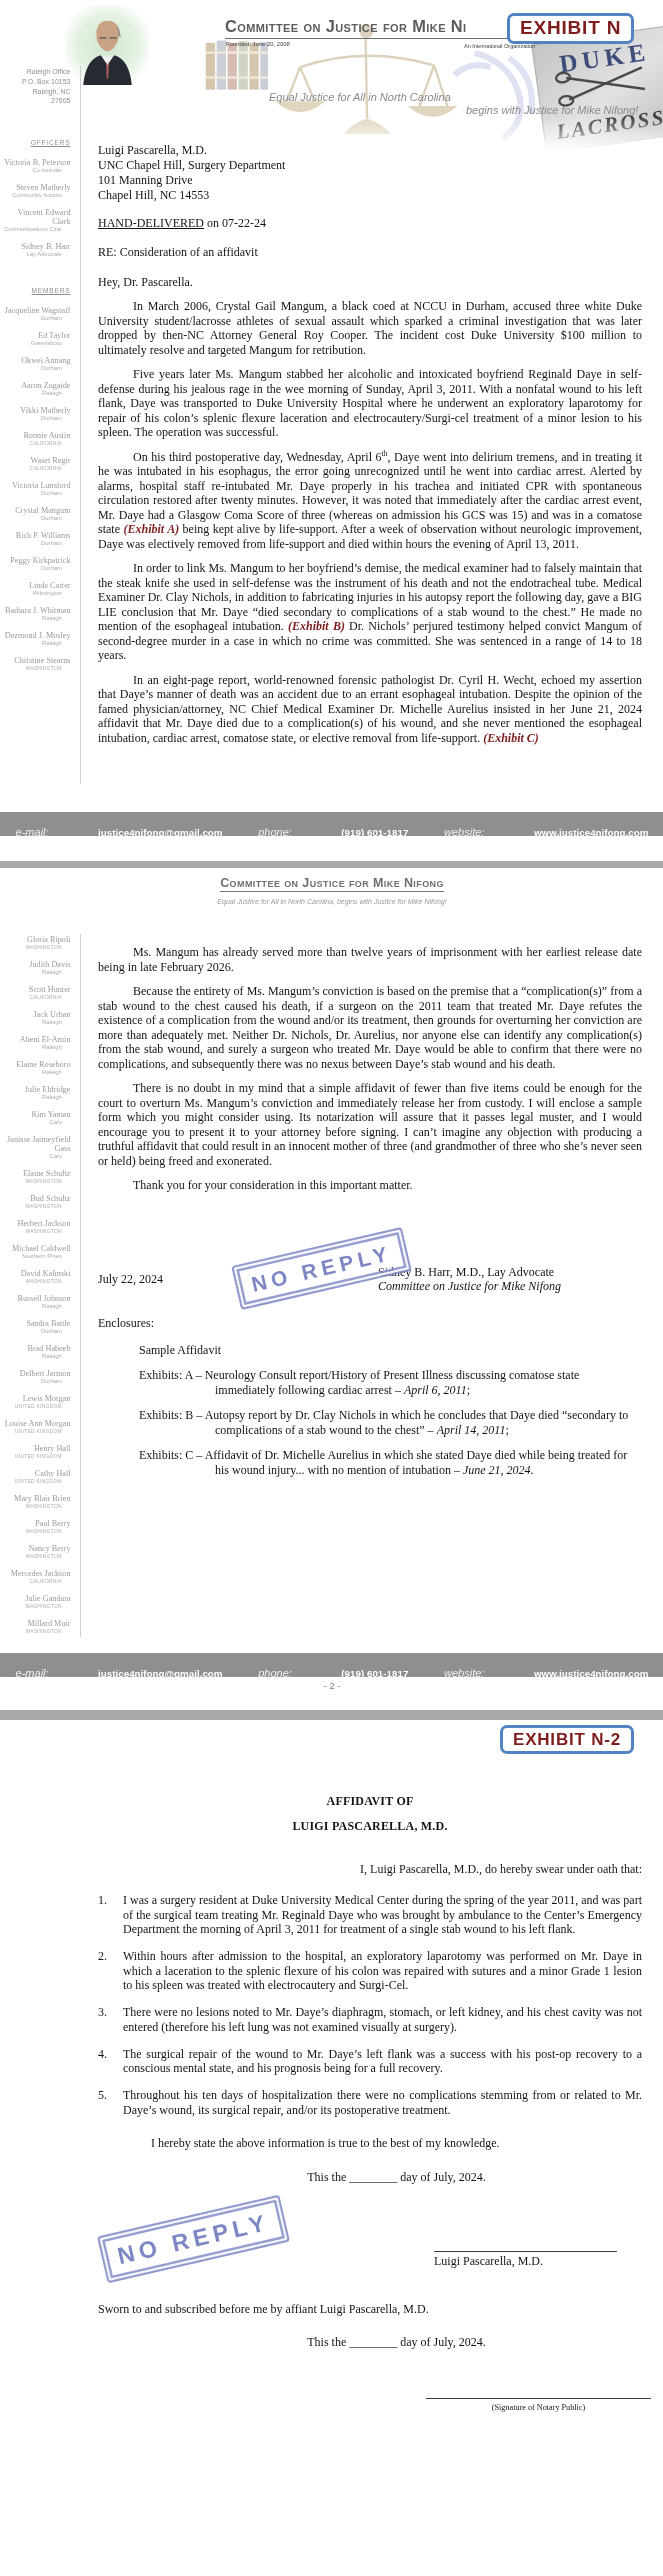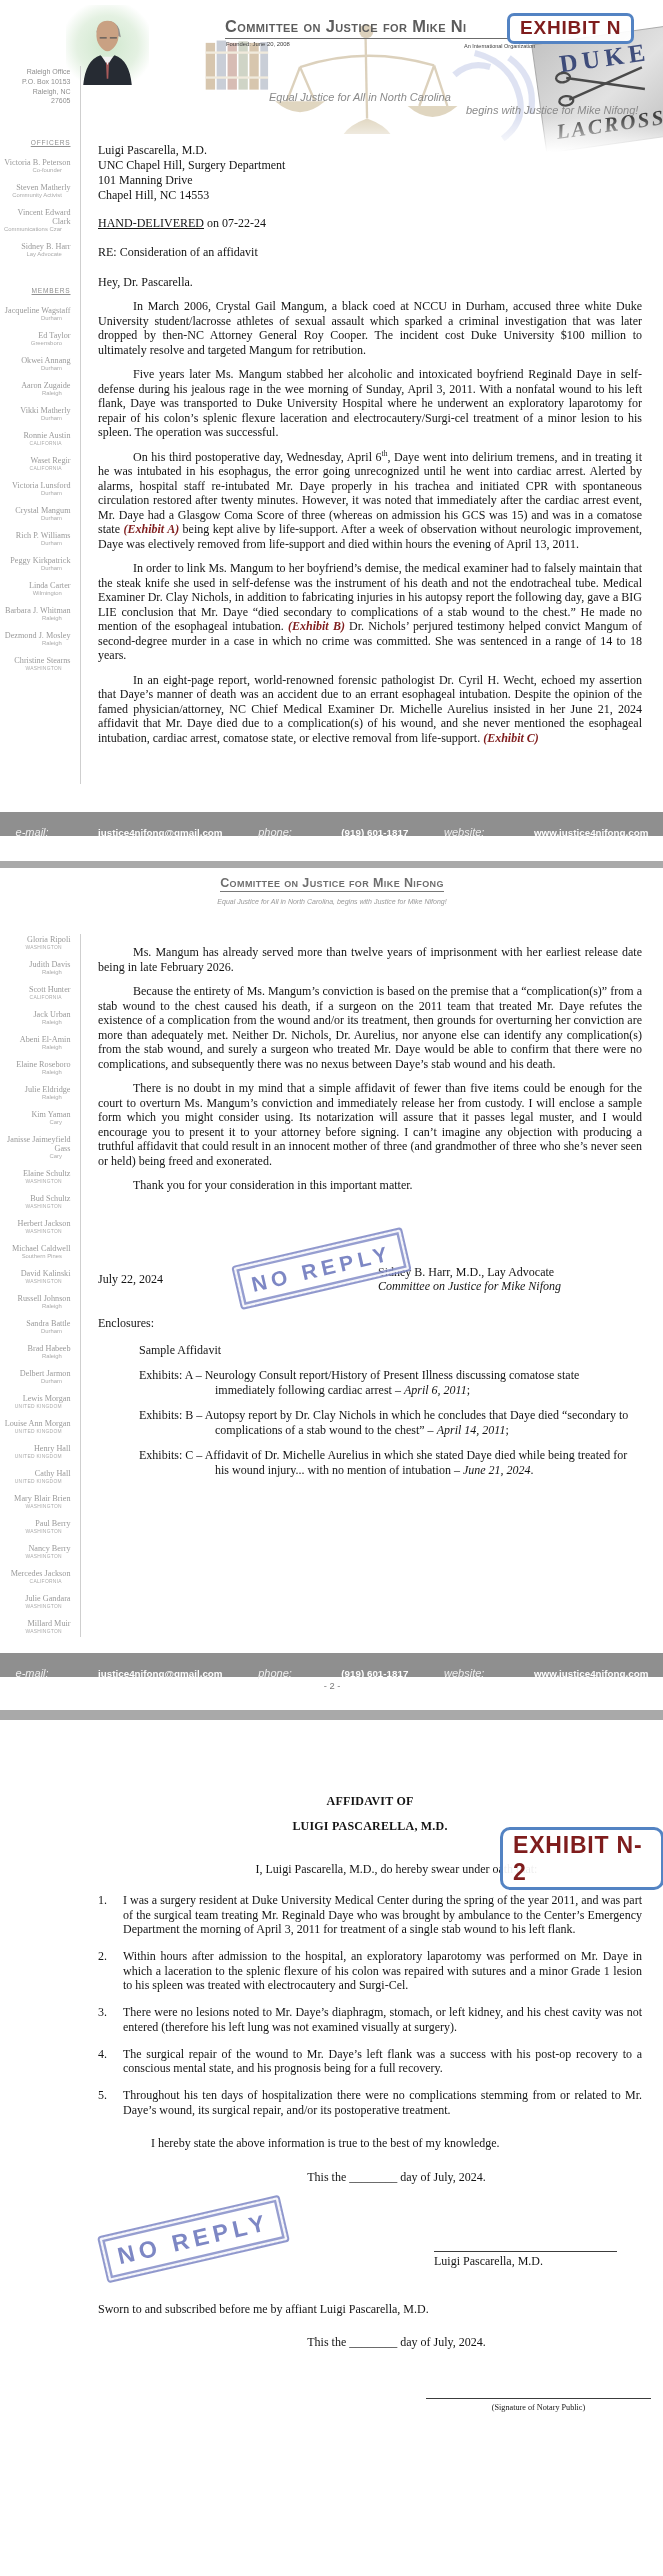--- a/index.html
+++ b/index.html
@@ -16,21 +16,21 @@
   .orgsub{position:absolute;left:464px;top:43px;font-family:"Liberation Sans",sans-serif;font-size:5.5px;color:#3d3d3d;}
   .tag1{position:absolute;left:269px;top:91px;font-family:"Liberation Sans",sans-serif;font-style:italic;
         font-size:11px;color:#8a8a8a;}
   .tag2{position:absolute;left:466px;top:104px;font-family:"Liberation Sans",sans-serif;font-style:italic;
         font-size:11px;color:#8a8a8a;}
   
   .exstamp{position:absolute;border:3.1px solid rgba(74,124,192,.95);border-radius:7px;color:#7f1d1d;
            font-family:"Liberation Sans",sans-serif;font-weight:bold;padding:1.6px 10px;
            background:rgba(255,255,255,.93);letter-spacing:0.8px;z-index:6;}
   .exstamp.n1{left:507px;top:12.5px;font-size:19px;}
-  .exstamp.n2{left:500px;top:1827px;font-size:23px;border-radius:10px;}
+  .exstamp.n2{left:500px;top:1725px;font-size:17px;}
   .noreply{position:absolute;border:2.3px solid rgba(124,134,196,.85);border-radius:3.9px;
            box-shadow:inset 0 0 0 2.3px rgba(255,255,255,.9),inset 0 0 0 4.7px rgba(124,134,196,.8);
            color:rgba(118,129,193,.95);font-family:"Liberation Sans",sans-serif;font-weight:bold;
            letter-spacing:4.7px;padding:8.6px 14px;background:rgba(255,255,255,.2);z-index:5;}
   .noreply.s2{left:234px;top:1246px;font-size:21px;transform:rotate(-13deg);}
   .noreply.s3{left:100px;top:2215px;font-size:23.4px;transform:rotate(-13deg);}
   
   .sb{position:absolute;left:0;width:76px;text-align:right;}
   .sb1{top:67px;}
   .sb2{top:935px;}
@@ -86,21 +86,21 @@
   .t2{display:inline-block;border-bottom:1.6px solid #777;padding-bottom:0.8px;
       font-family:"Liberation Sans",sans-serif;font-weight:bold;font-size:12.5px;font-variant:small-caps;
       letter-spacing:0.4px;color:#6e6e6e;}
   .tag3{position:absolute;left:0;top:898px;width:664px;text-align:center;
         font-family:"Liberation Sans",sans-serif;font-style:italic;font-size:7px;color:#9a9a9a;}
   
   .c3{position:absolute;left:98px;top:1789px;width:544px;font-size:12px;line-height:14.5px;text-align:justify;}
   .afft{text-align:center;font-weight:bold;font-size:12px;letter-spacing:0.2px;}
   .afft1{margin-top:4.7px;}
   .afft2{margin-top:11px;}
-  .oath{margin-top:28px;padding-left:53px;text-align:center;}
+  .oath{margin-top:28px;padding-left:53px;text-align:right;}
   .aff-items{margin-top:17px;}
   .aff-item{padding-left:25px;text-indent:-25px;margin-top:12.5px;}
   .aff-num{display:inline-block;width:25px;text-indent:0;}
   .stmt{margin-top:19px;padding-left:53px;text-align:left;}
   .dline{margin-top:19px;padding-left:53px;text-align:center;}
   .sig3{margin-left:336px;width:183px;margin-top:67px;border-top:1.2px solid #3c3c3c;padding-top:2.3px;text-align:left;}
   .sworn{margin-top:33px;text-align:left;}
   .notary{margin-left:328px;width:225px;margin-top:48px;border-top:1.2px solid #3c3c3c;padding-top:1.6px;
           text-align:center;font-size:8.2px;}
 </style>

